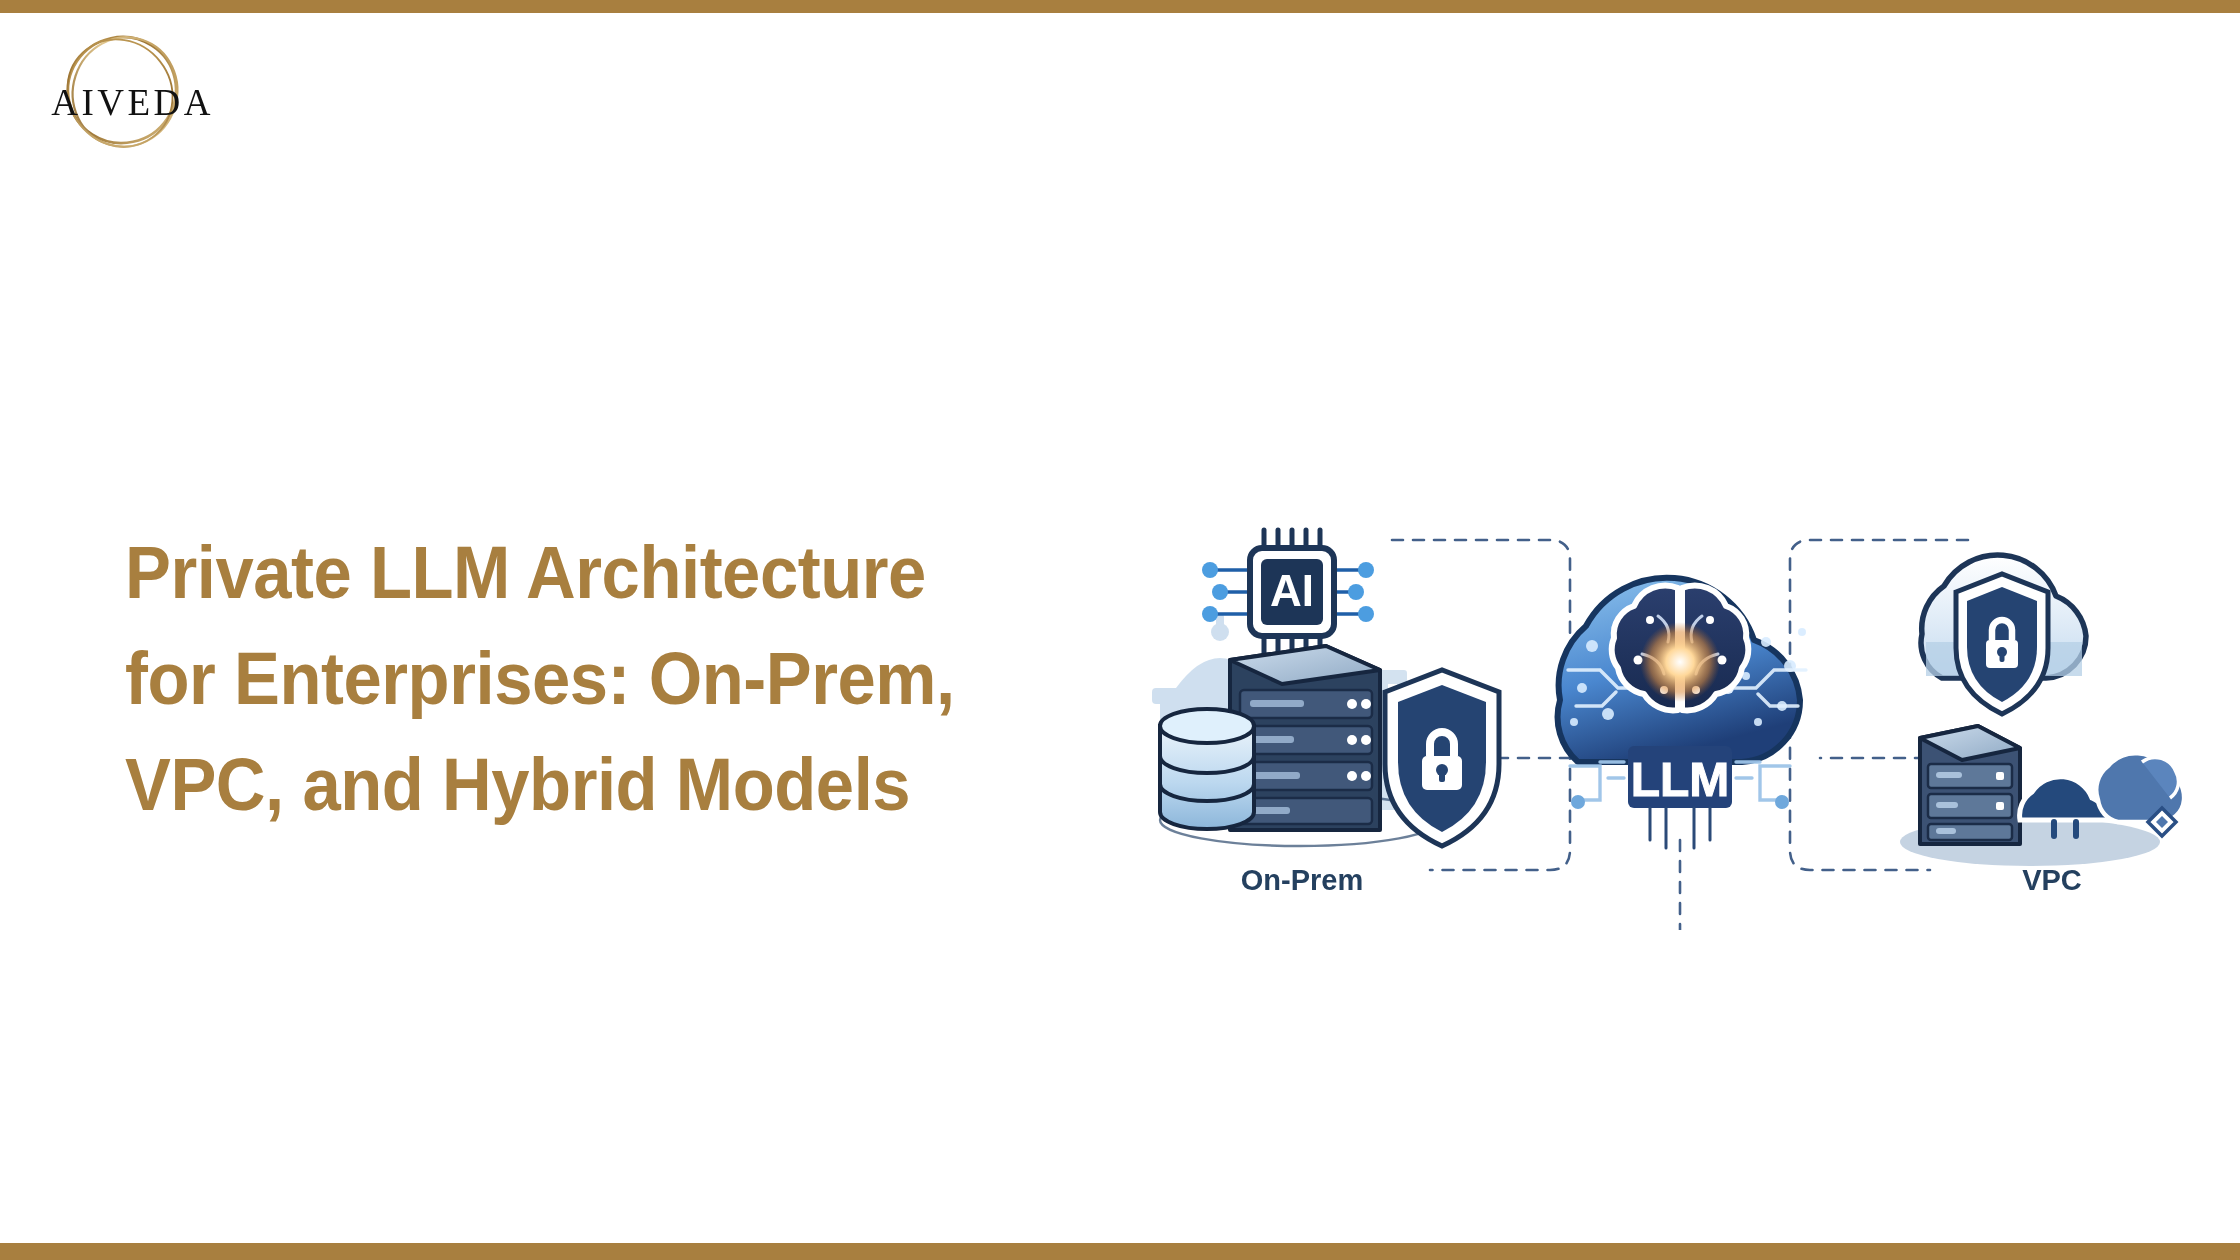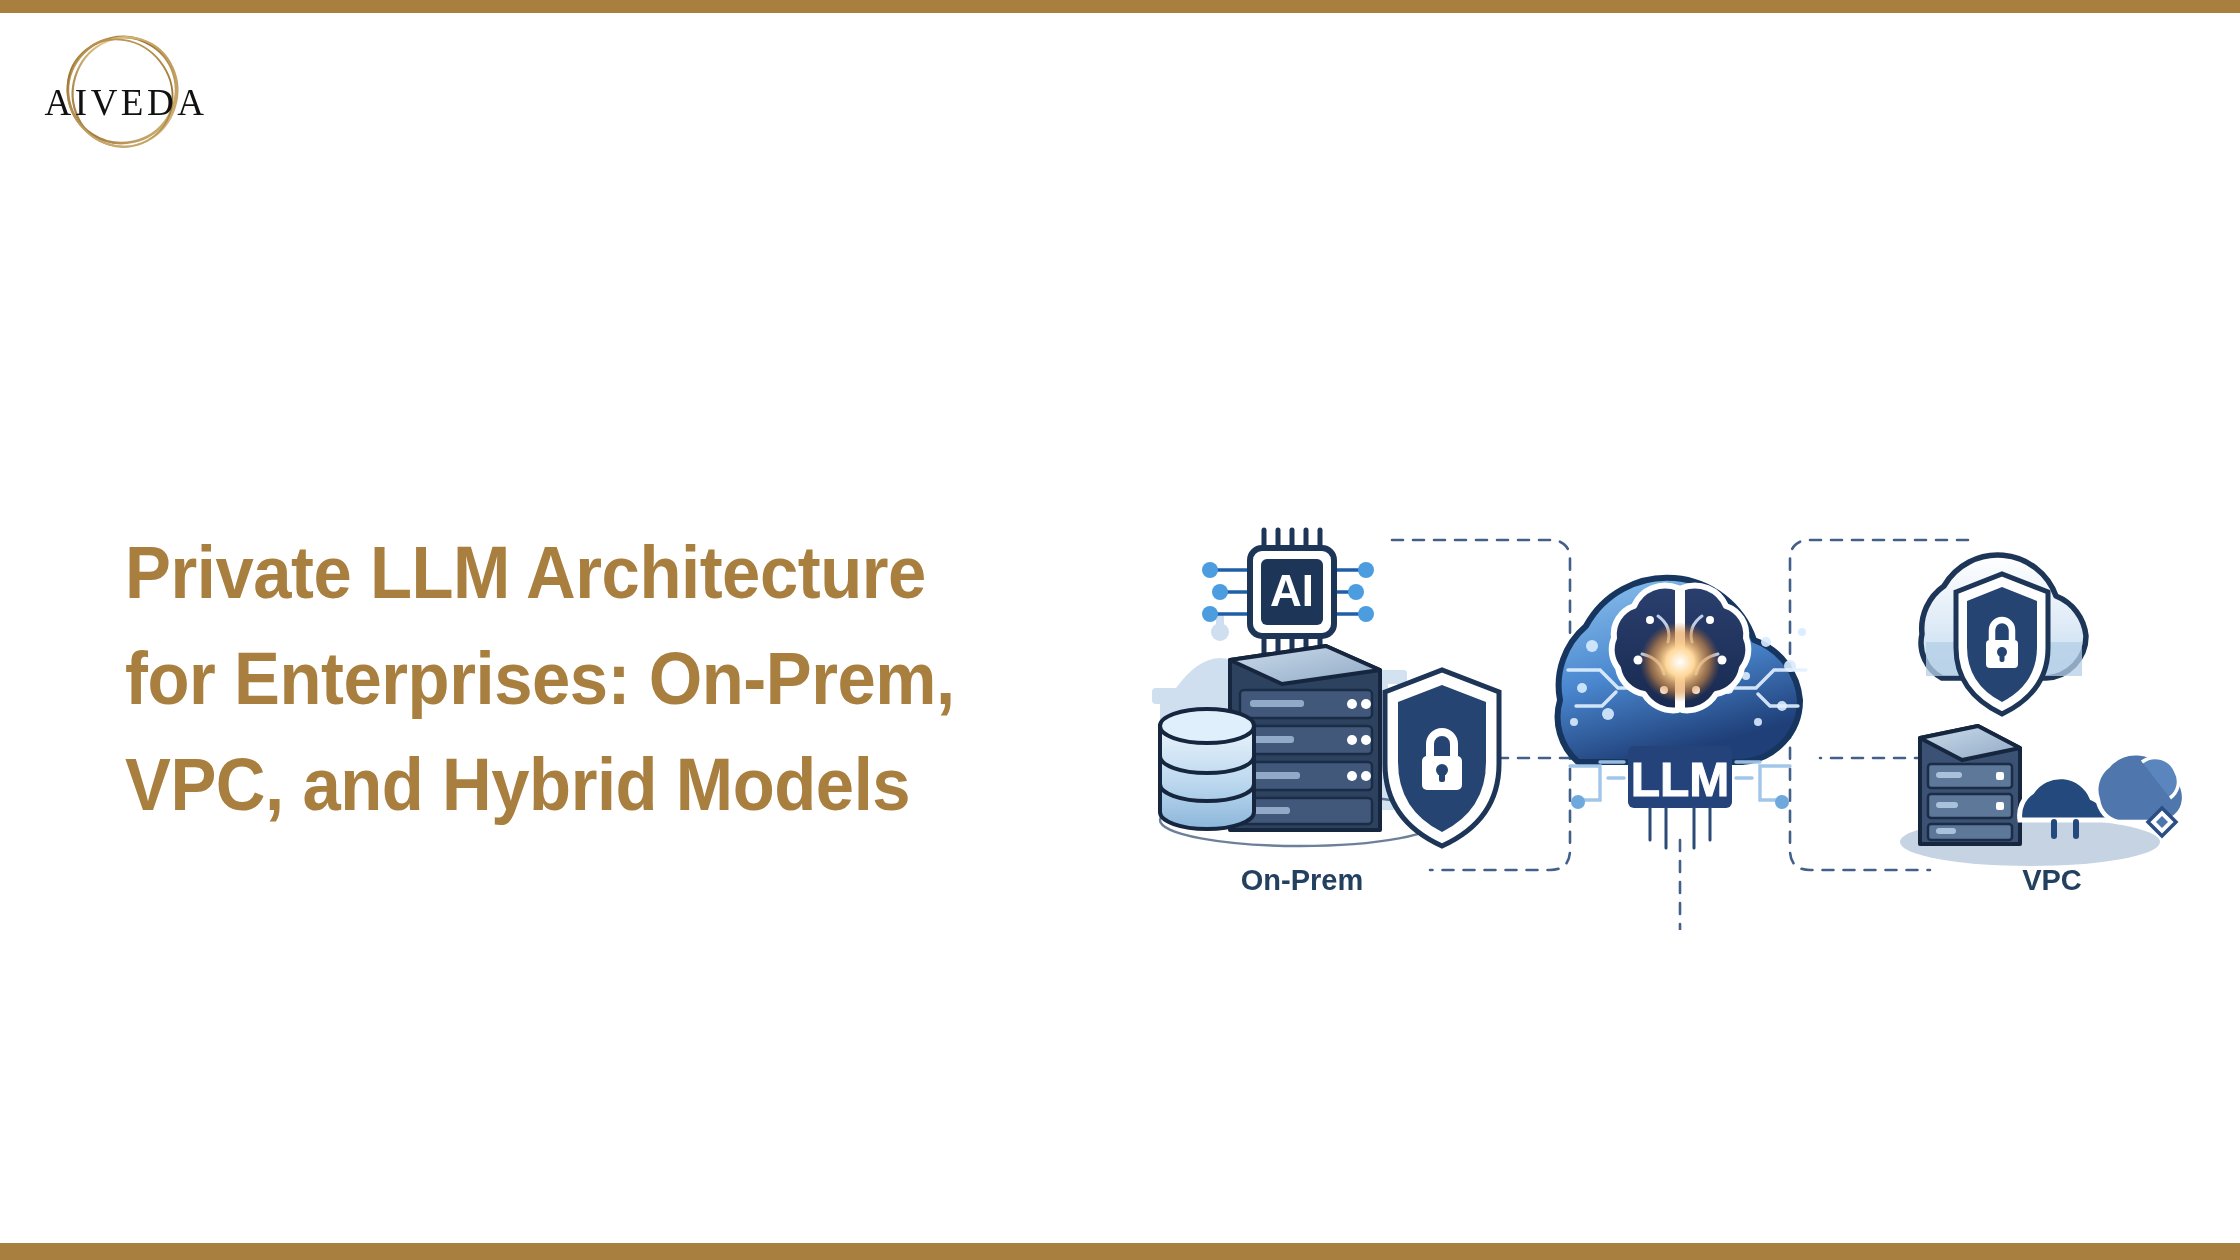--- a/index.html
+++ b/index.html
@@ -15,21 +15,21 @@
   .bar-top{position:absolute;left:0;top:0;width:2240px;height:13px;background:#a87f3f;}
   .bar-bottom{position:absolute;left:0;top:1243px;width:2240px;height:17px;background:#a87f3f;}
 
   
   .logo{position:absolute;left:26px;top:22px;width:190px;height:140px;}
   .logo svg{display:block;}
   .logo-word{
     position:absolute;left:12px;top:62px;width:176px;
     font-family:"Liberation Serif",serif;
     font-size:37px;letter-spacing:3.5px;color:#111111;
-    font-weight:400;text-align:center;line-height:1;
+    font-weight:400;text-align:right;line-height:1;
   }
 
   
   .title{
     position:absolute;left:125px;top:470px;width:1000px;
     color:#a87f3f;
     font-family:"Liberation Sans",sans-serif;
     font-weight:700;
     font-size:74px;
     line-height:106px;

